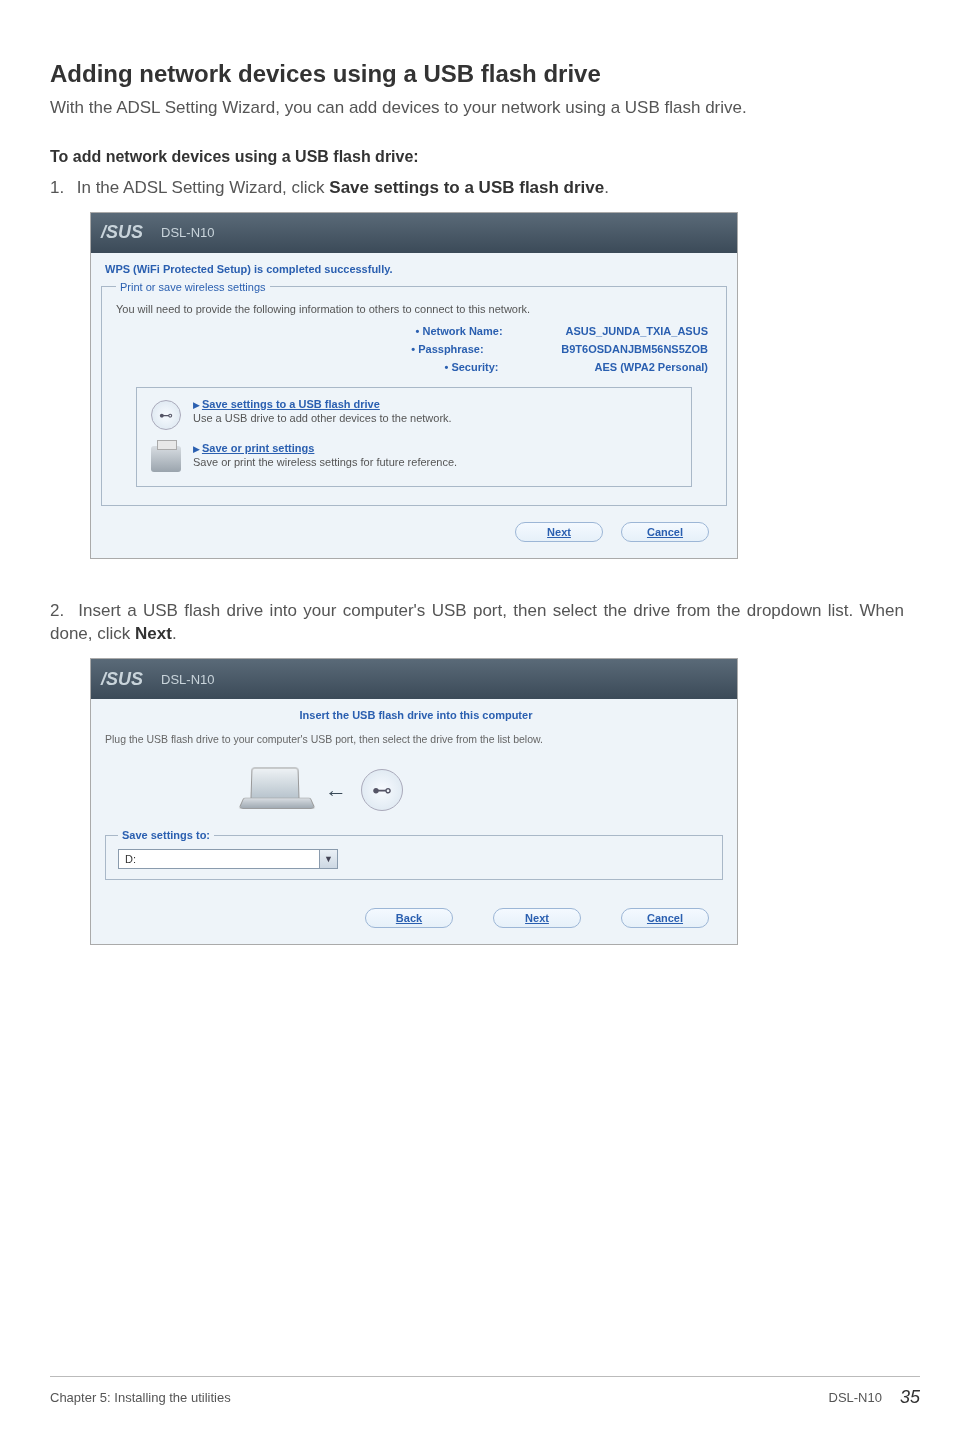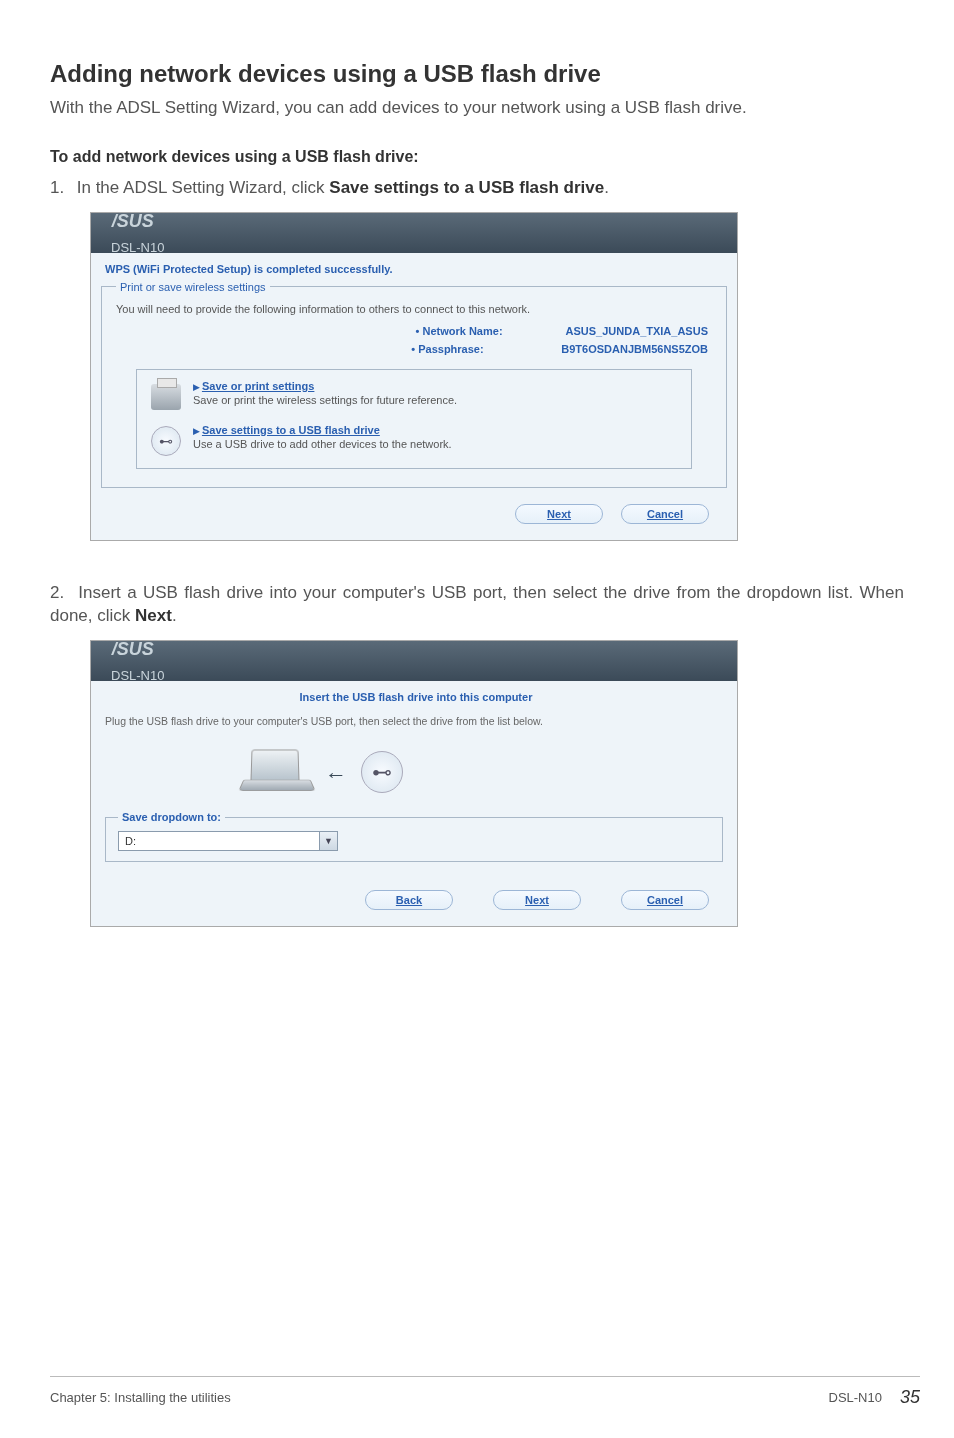--- a/index.html
+++ b/index.html
@@ -59,21 +59,20 @@
       background: linear-gradient(#5a6a78, #3b4a58);
       height: 40px;
       display: flex;
       align-items: center;
       padding: 0 10px;
     }
     .asus-logo {
       display: flex;
       align-items: center;
       gap: 8px;
-      flex-direction: column;
     }
     .asus-text {
       color: #c9d4db;
       font-weight: bold;
       font-size: 18px;
       letter-spacing: 0px;
       font-style: italic;
     }
     .model {
       color: #c9d4db;
@@ -367,38 +366,42 @@
       <div class="info-line">You will need to provide the following information to others to connect to this network.</div>
 
       <div class="kv-row">
         <div class="kv-label">• Network Name:</div>
         <div class="kv-val">ASUS_JUNDA_TXIA_ASUS</div>
       </div>
       <div class="kv-row">
         <div class="kv-label">• Passphrase:</div>
         <div class="kv-val">B9T6OSDANJBM56NS5ZOB</div>
       </div>
+      <div class="kv-row">
+        <div class="kv-label">• Security:</div>
+        <div class="kv-val">AES (WPA2 Personal)</div>
+      </div>
 
       <div class="options-box">
+        <div class="opt">
+          <div class="opt-icon">
+              <div class="usb-icon"></div>
+            </div>
+          <div class="opt-text">
+            <div><span class="tri">▶</span><span class="opt-title">Save settings to a USB flash drive</span></div>
+            <div class="opt-desc">Use a USB drive to add other devices to the network.</div>
+          </div>
+        </div>
         <div class="opt">
           <div class="opt-icon">
               <div class="printer-icon"></div>
             </div>
           <div class="opt-text">
             <div><span class="tri">▶</span><span class="opt-title">Save or print settings</span></div>
             <div class="opt-desc">Save or print the wireless settings for future reference.</div>
-          </div>
-        </div>
-        <div class="opt">
-          <div class="opt-icon">
-              <div class="usb-icon"></div>
-            </div>
-          <div class="opt-text">
-            <div><span class="tri">▶</span><span class="opt-title">Save settings to a USB flash drive</span></div>
-            <div class="opt-desc">Use a USB drive to add other devices to the network.</div>
           </div>
         </div>
       </div>
     </fieldset>
     <div class="btn-row">
       <div class="pill-btn">Next</div>
       <div class="pill-btn">Cancel</div>
     </div>
   </div>
 </div>
@@ -420,21 +423,21 @@
     <div class="insert-title">Insert the USB flash drive into this computer</div>
     <div class="insert-desc">Plug the USB flash drive to your computer's USB port, then select the drive from the list below.</div>
 
     <div class="graphic-row">
       <div class="laptop"></div>
       <div class="arrow">←</div>
       <div class="usb-big"></div>
     </div>
 
     <fieldset class="save-fieldset">
-      <legend>Save dropdown to:</legend>
+      <legend>Save settings to:</legend>
       <div class="drive-select">
         <div class="drive-select-val">D:</div>
         <div class="drive-select-arrow">▼</div>
       </div>
     </fieldset>
 
     <div class="btn-row center" style="gap: 40px;">
       <div class="pill-btn">Back</div>
       <div class="pill-btn">Next</div>
       <div class="pill-btn">Cancel</div>

